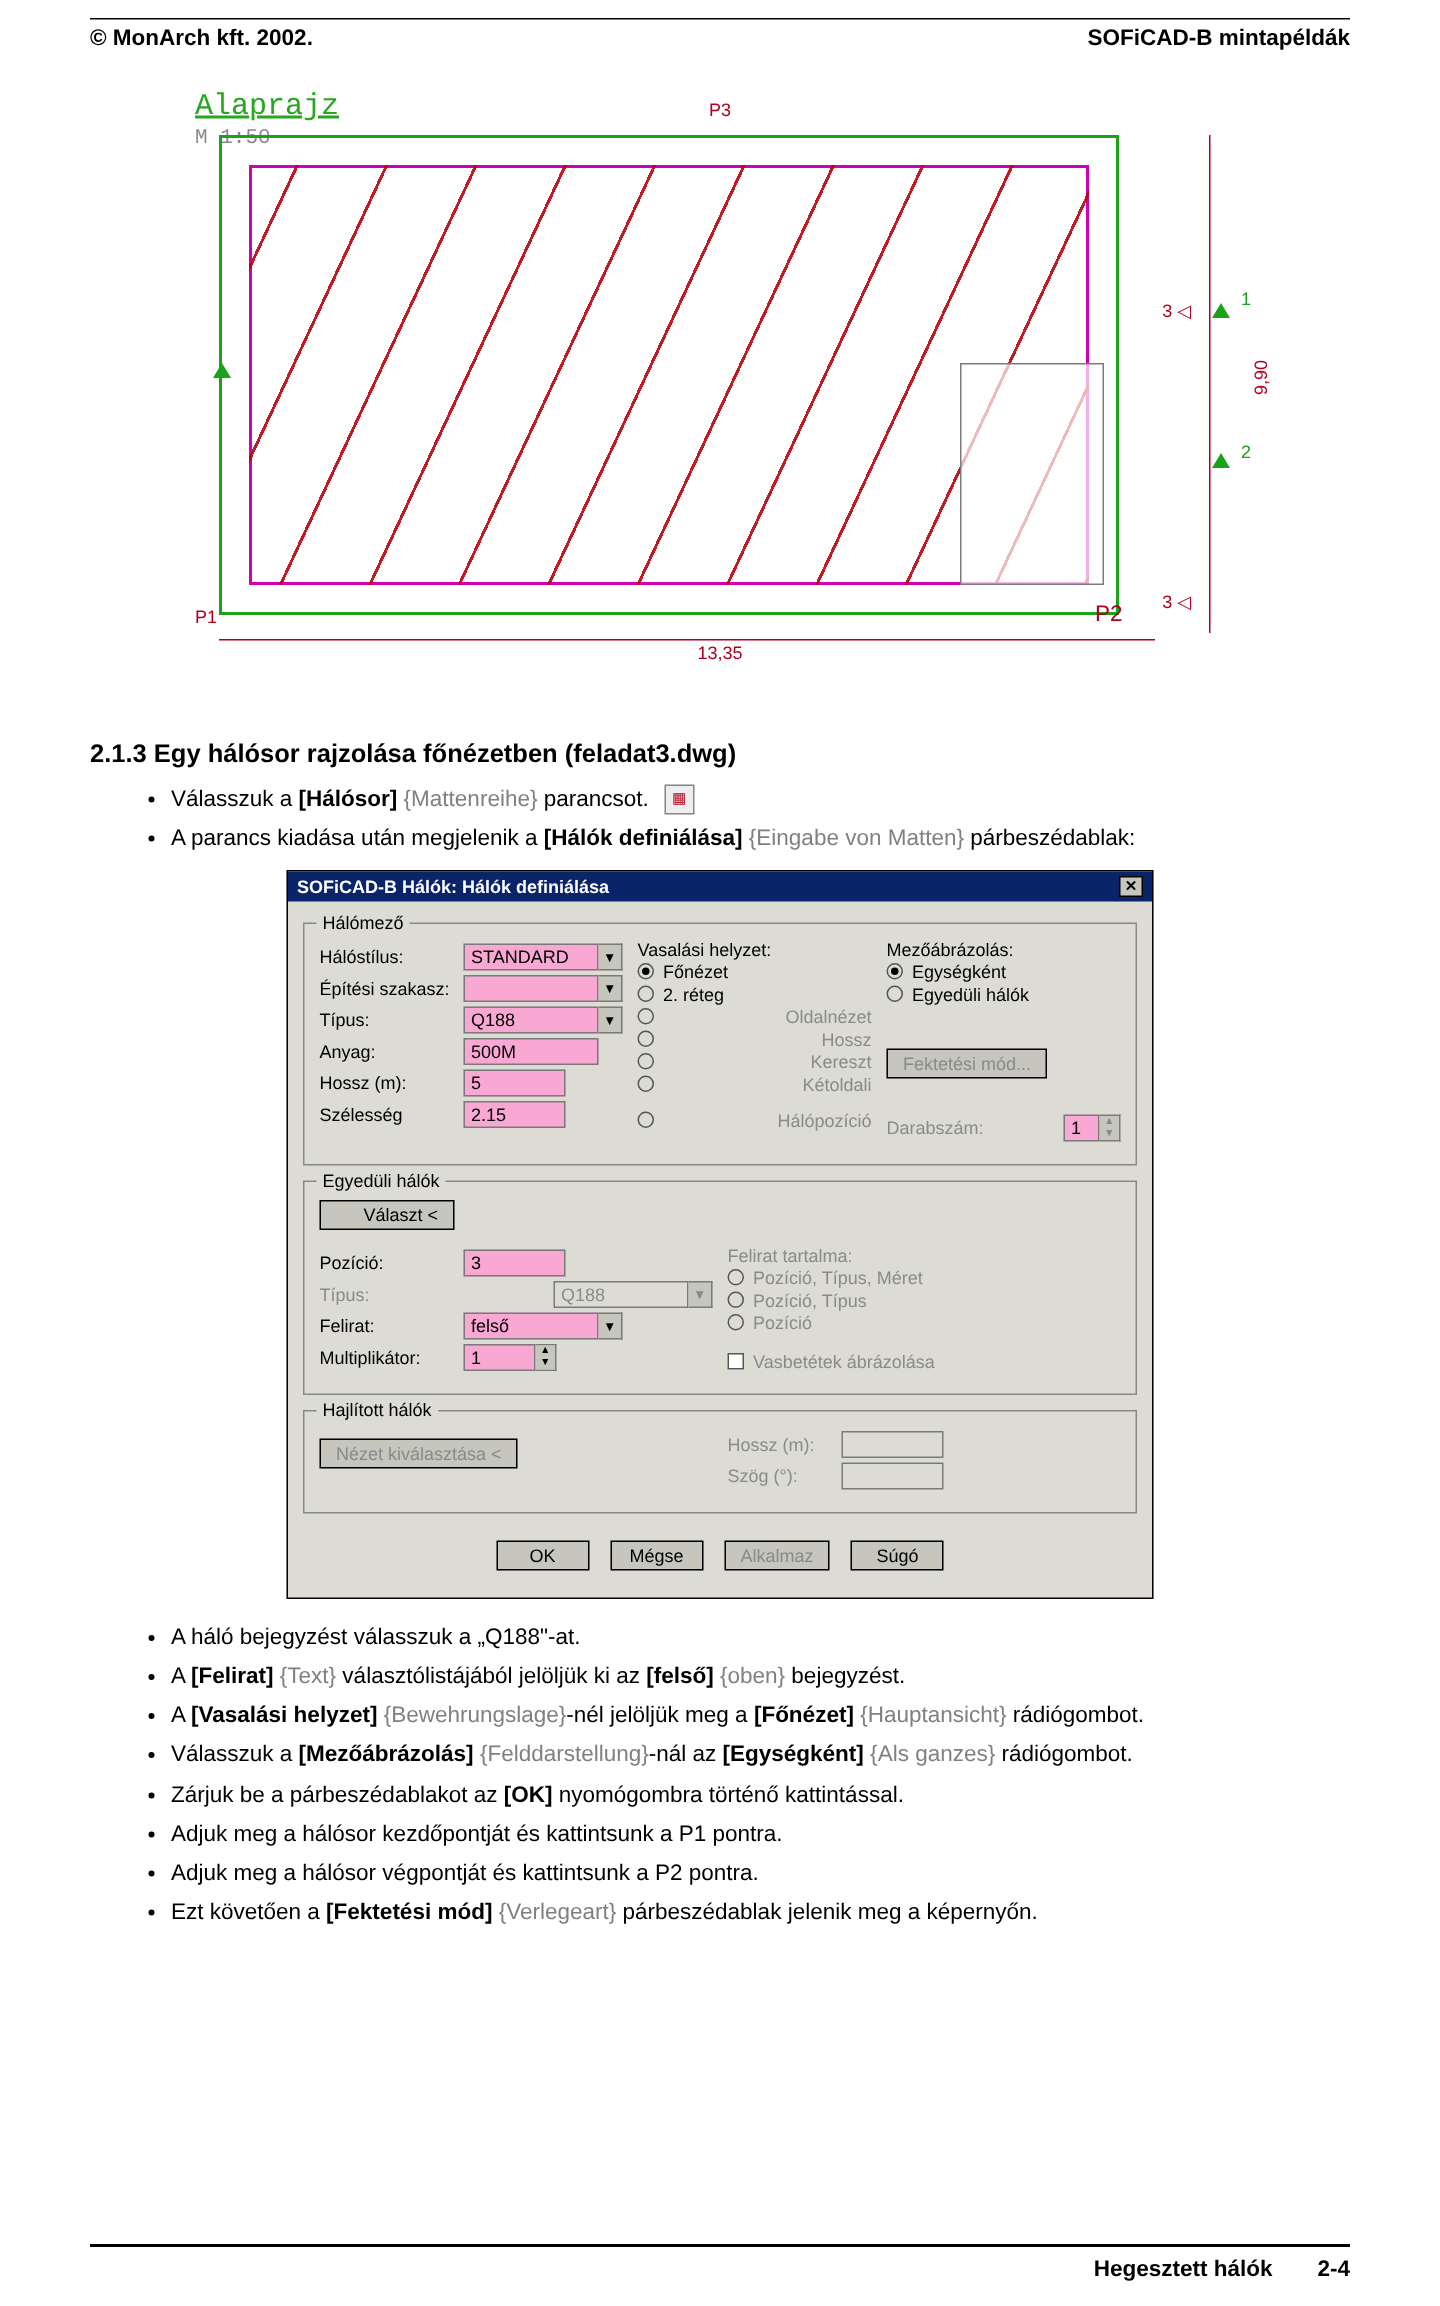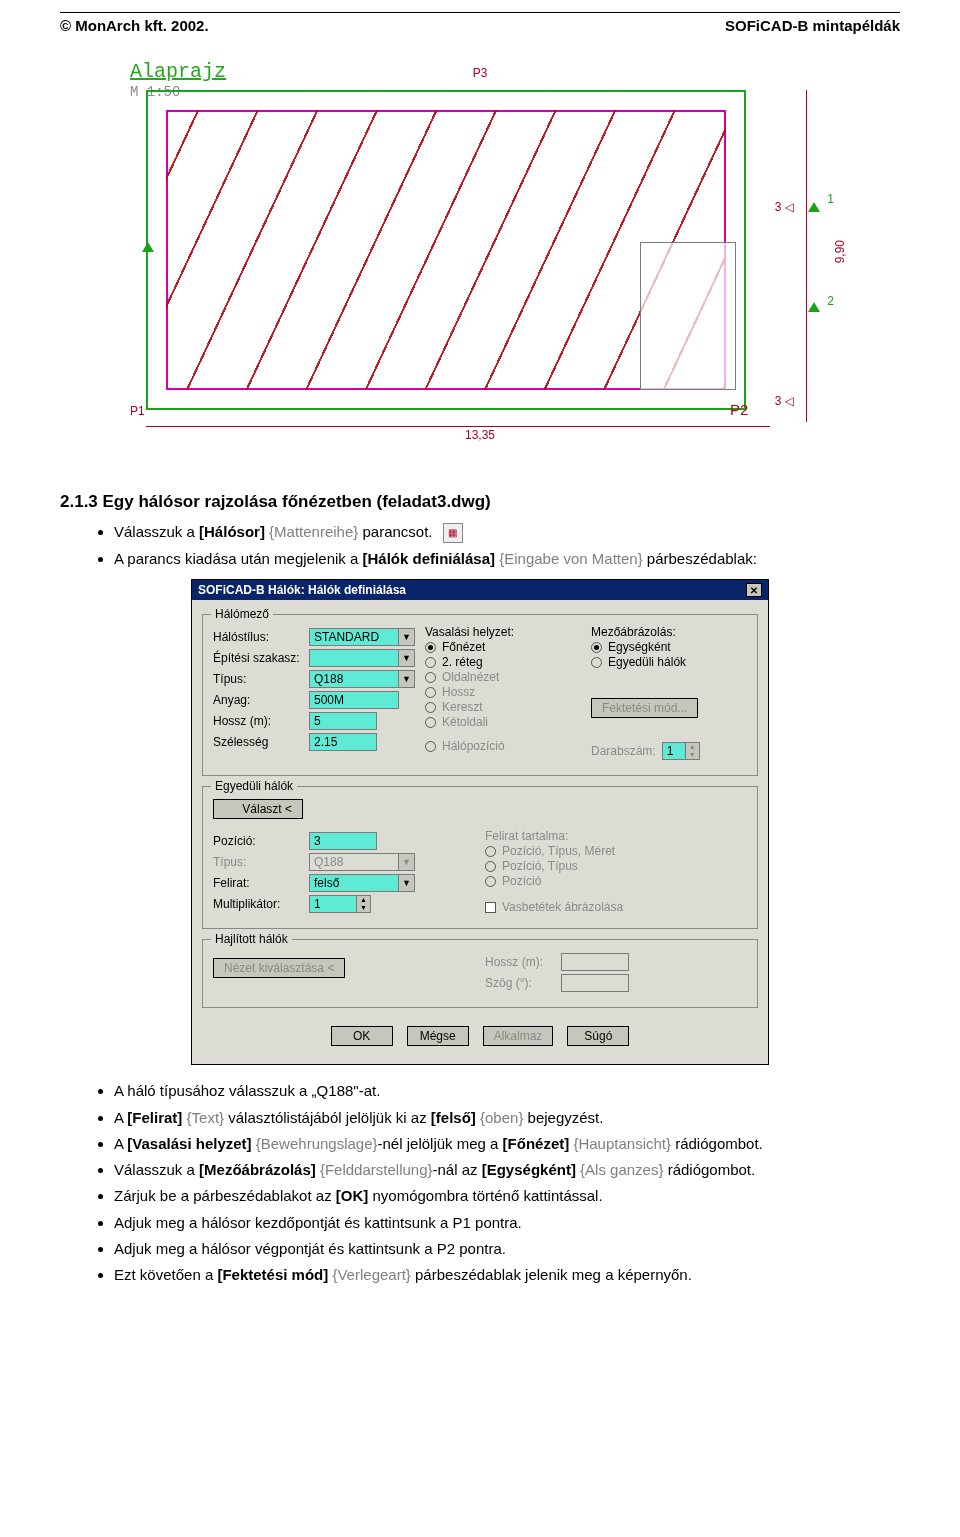--- a/index.html
+++ b/index.html
@@ -230,21 +230,21 @@
   .cols { display: flex; gap: 10px; }
   .col { flex: 1; }
   .field-row {
     display: flex;
     align-items: center;
     margin: 3px 0;
     gap: 6px;
   }
   .field-row .label { width: 90px; }
   .input {
-    background: #5eead4;
+    background: #f9a8d4;
     border: 1px solid #7a7a7a;
     height: 18px;
     padding: 0 4px;
     font-size: 12px;
     font-family: Tahoma, Arial, sans-serif;
   }
   .input.short { width: 68px; }
   .input.med  { width: 90px; }
   .combo { position: relative; display: inline-flex; }
   .combo .caret {
@@ -279,21 +279,21 @@
     background: #000;
     margin: 2px auto 0;
   }
   .checkbox {
     width: 11px;
     height: 11px;
     border: 1px solid #555;
     display: inline-block;
     background: #fff;
   }
-  .disabled { color: #8a8a8a; }
+  .disabled { color: #8a8a8a; justify-content: space-between; }
   .btn {
     background: #c6c6bd;
     border: 1px solid #000;
     padding: 2px 10px;
     font-size: 12px;
     font-family: Tahoma, Arial, sans-serif;
     min-width: 62px;
     text-align: center;
   }
   .btn.small { min-width: 90px; }
@@ -570,33 +570,40 @@
       <div class="btn-row">
         <button class="btn">OK</button>
         <button class="btn">Mégse</button>
         <button class="btn disabled">Alkalmaz</button>
         <button class="btn">Súgó</button>
       </div>
     </div>
   </div>
 
   <ul class="main">
-    <li><span>A háló típusához válasszuk a „Q188"-at.</span></li>
+    <li><span>A háló bejegyzést válasszuk a „Q188"-at.</span></li>
     <li>
       <span>A </span><span class="bold">[Felirat]</span><span class="gray"> {Text}</span><span> választólistájából jelöljük ki az </span><span class="bold">[felső]</span><span class="gray"> {oben}</span><span> bejegyzést.</span>
     </li>
     <li>
       <span>A </span><span class="bold">[Vasalási helyzet]</span><span class="gray"> {Bewehrungslage}</span><span>-nél jelöljük meg a </span><span class="bold">[Főnézet]</span><span class="gray"> {Hauptansicht}</span><span> rádiógombot.</span>
     </li>
     <li>
       <span>Válasszuk a </span><span class="bold">[Mezőábrázolás]</span><span class="gray"> {Felddarstellung}</span><span>-nál az </span><span class="bold">[Egységként]</span><span class="gray"> {Als ganzes}</span><span> rádiógombot.</span>
     </li>
     <li>
       <span>Zárjuk be a párbeszédablakot az </span><span class="bold">[OK]</span><span> nyomógombra történő kattintással.</span>
     </li>
     <li><span>Adjuk meg a hálósor kezdőpontját és kattintsunk a P1 pontra.</span></li>
     <li><span>Adjuk meg a hálósor végpontját és kattintsunk a P2 pontra.</span></li>
     <li>
       <span>Ezt követően a </span><span class="bold">[Fektetési mód]</span><span class="gray"> {Verlegeart}</span><span> párbeszédablak jelenik meg a képernyőn.</span>
     </li>
   </ul>
 
+  <div class="footer">
+    <div class="rule"></div>
+    <div class="footer-row">
+      <span class="ftitle">Hegesztett hálók</span>
+      <span class="fpage">2-4</span>
+    </div>
+  </div>
 </div>
 
 </body></html>

